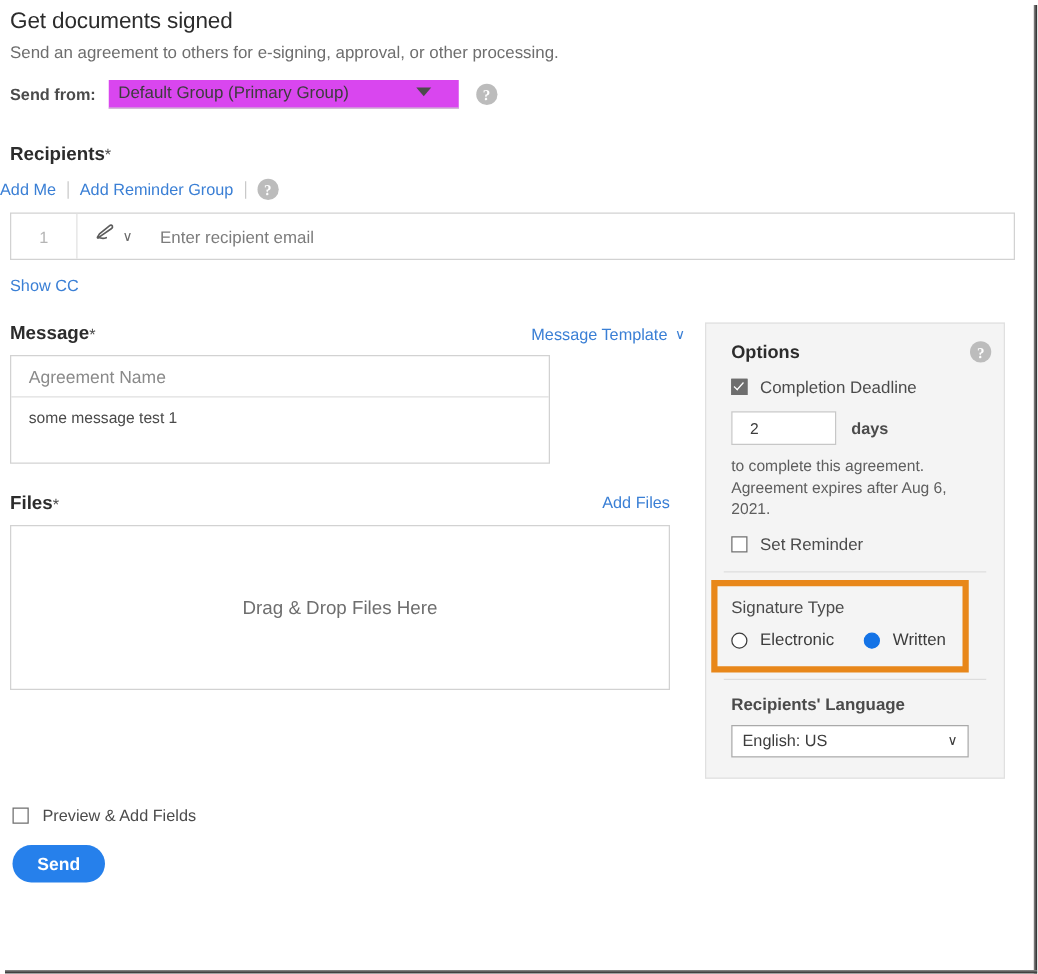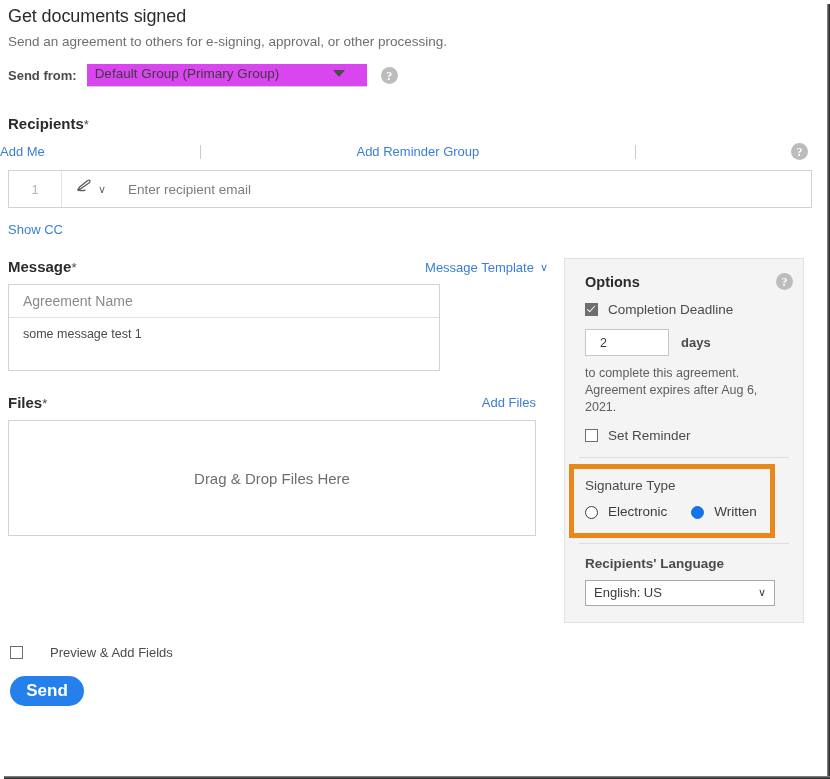--- a/index.html
+++ b/index.html
@@ -121,21 +121,21 @@
     font-size: 13px;
   }
 
   
   .recipients-head {
     padding: 28px 0 0 8px;
   }
   .recipient-links {
     display: flex;
     align-items: center;
-    justify-content: space-between;
+    justify-content: flex-start;
     padding: 10px 12px 0 0;
   }
   .link {
     color: #3a7fd5;
     font-size: 13px;
     text-decoration: none;
     cursor: pointer;
   }
   .link-divider {
     width: 1px;
@@ -244,21 +244,21 @@
     align-items: flex-end;
     padding: 22px 0 0 8px;
   }
   .files-add {
     margin-left: auto;
     margin-right: 20px;
   }
   .dropzone {
     margin: 9px 0 0 8px;
     width: 528px;
-    height: 116px;
+    height: 132px;
     border: 1px solid #d2d2d2;
     box-sizing: border-box;
     display: flex;
     align-items: center;
     justify-content: center;
     font-size: 15px;
     color: #6e6e6e;
     background: #ffffff;
     text-align: center;
   }
@@ -418,35 +418,35 @@
   .lang-caret {
     margin-left: auto;
     font-size: 11px;
     color: #3c3c3c;
   }
 
   
   .preview-row {
     display: flex;
     align-items: center;
-    gap: 27px;
+    gap: 11px;
     padding: 22px 0 0 10px;
   }
   .preview-label {
     font-size: 13px;
     color: #4b4b4b;
   }
   .send-btn {
     margin: 16px 0 0 10px;
     width: 74px;
     height: 30px;
     border-radius: 16px;
     background: #2680eb;
     color: #ffffff;
-    font-size: 17px;
+    font-size: 14px;
     font-weight: bold;
     display: flex;
     align-items: center;
     justify-content: center;
     border: none;
     cursor: pointer;
     font-family: "Liberation Sans", sans-serif;
   }
 </style>
 </head>

